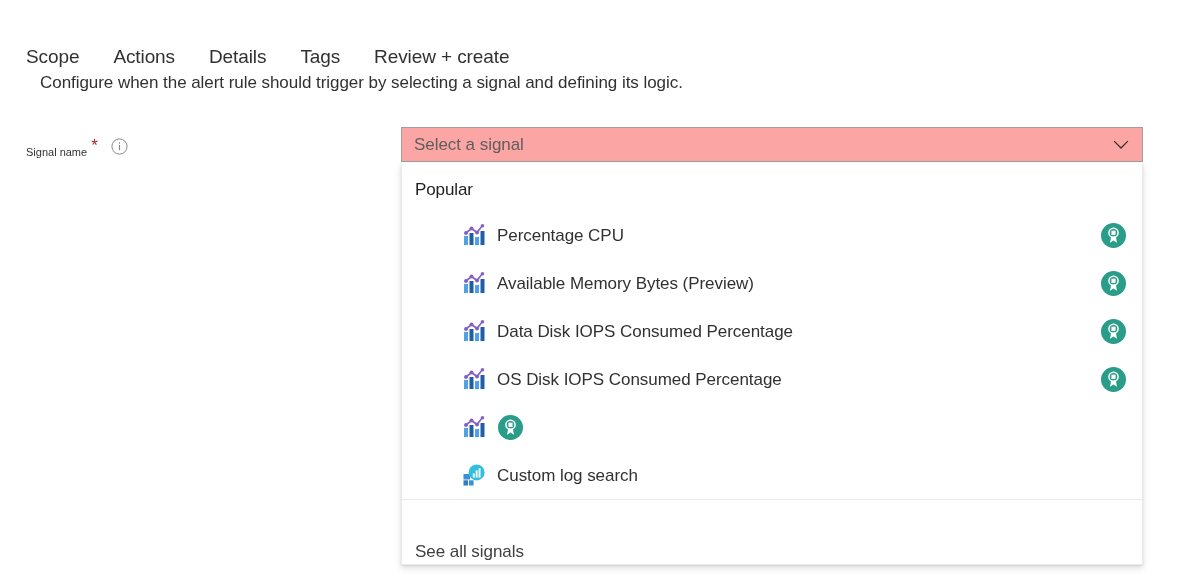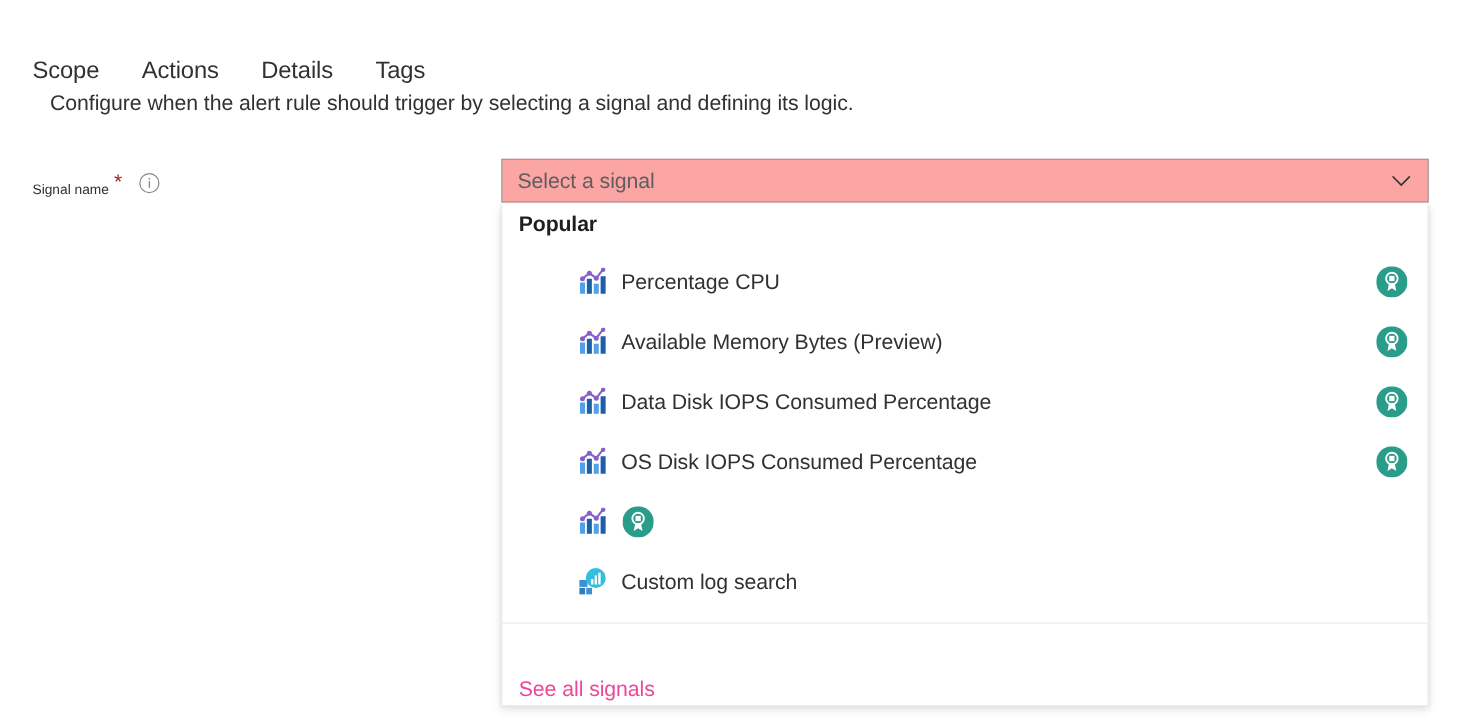--- a/index.html
+++ b/index.html
@@ -148,23 +148,23 @@
     border: 1px solid #edebe9;
     border-top: none;
     box-shadow: 0 3.2px 7.2px rgba(0,0,0,0.13), 0 0.6px 1.8px rgba(0,0,0,0.10);
     display: flex;
     flex-direction: column;
     overflow: hidden;
   }
 
   .group-header {
     font-size: 17px;
-    font-weight: 700;
+    font-weight: 400;
     color: #201f1e;
-    padding: 6px 0 10px 13px;
+    padding: 16px 0 10px 13px;
     line-height: 22px;
     letter-spacing: -0.1px;
   }
 
   .option-list {
     flex: 1;
     display: flex;
     flex-direction: column;
   }
 
@@ -216,21 +216,21 @@
 
   .dropdown-footer {
     height: 65px;
     display: flex;
     align-items: center;
     padding-left: 13px;
     box-sizing: border-box;
   }
   .see-all-link {
     font-size: 17px;
-    color: #ec4899;
+    color: #404040;
     text-decoration: none;
     cursor: pointer;
     line-height: 23px;
     letter-spacing: -0.05px;
     margin-top: 40px;
   }
 </style>
 </head>
 <body>
 
@@ -239,20 +239,23 @@
     <span>Scope</span>
   </div>
   <div class="tab">
     <span>Actions</span>
   </div>
   <div class="tab">
     <span>Details</span>
   </div>
   <div class="tab">
     <span>Tags</span>
+  </div>
+  <div class="tab">
+    <span>Review + create</span>
   </div>
 </div>
 
 <div class="description">Configure when the alert rule should trigger by selecting a signal and defining its logic.</div>
 
 <div class="field-label-wrap">
   <span class="field-label">Signal name</span>
   <span class="required-star">*</span>
   <span class="info-icon">
     <svg width="17" height="17" viewBox="0 0 17 17">

